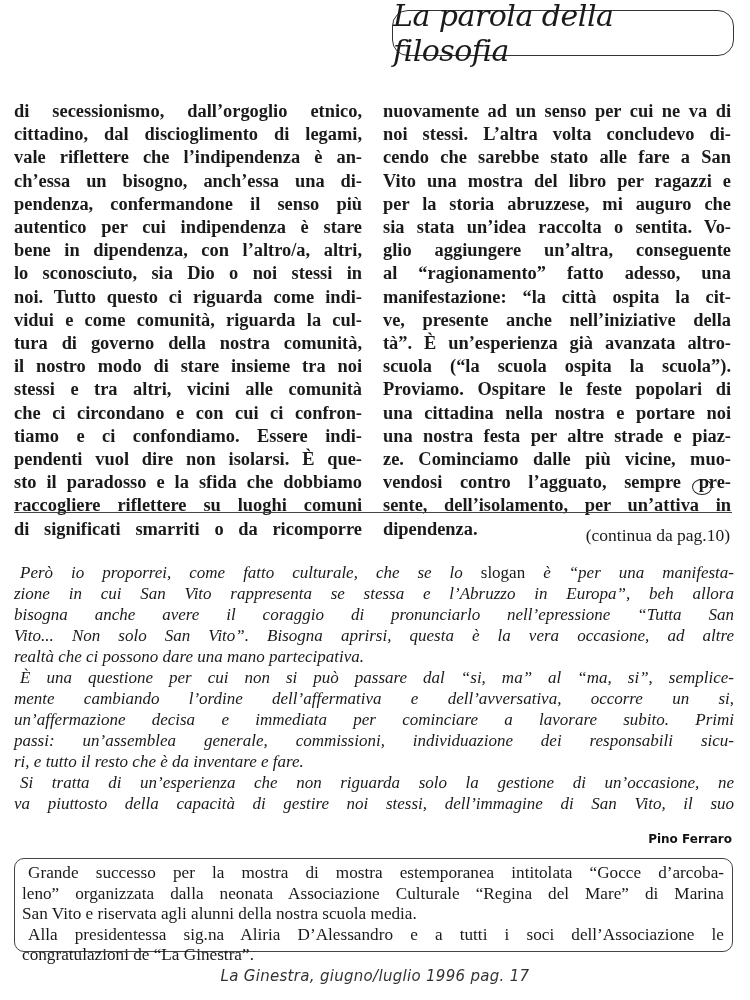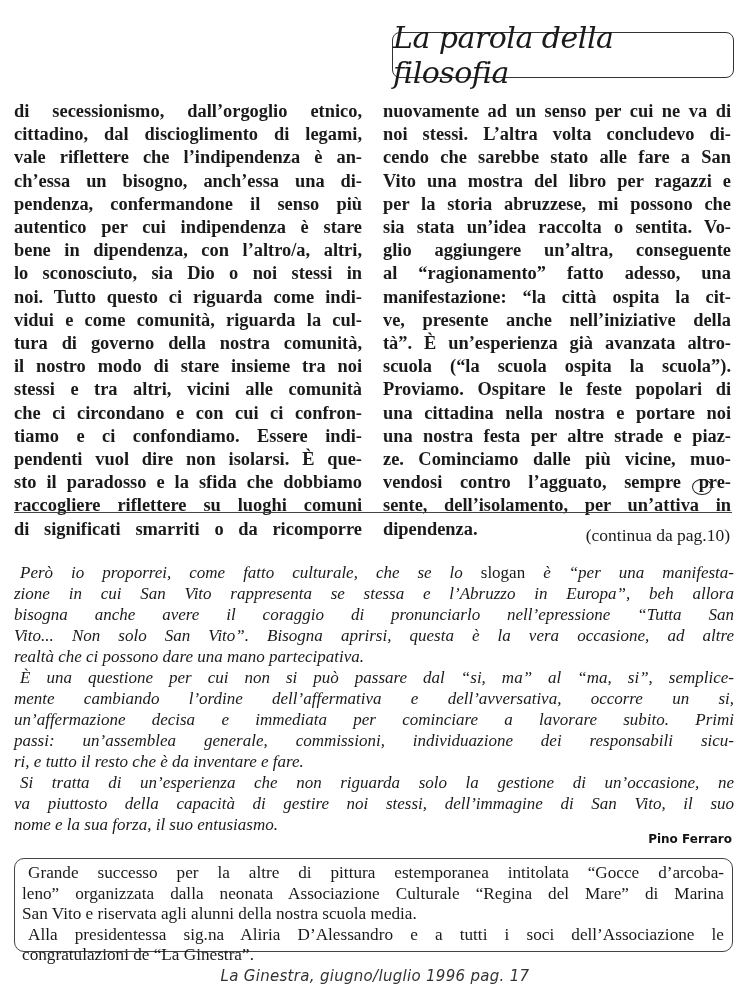--- a/index.html
+++ b/index.html
@@ -1,19 +1,19 @@
 <!DOCTYPE html>
 <html><head>
 <meta charset="utf-8">
 <style>
   html, body { margin: 0; padding: 0; background: #ffffff; }
   body { width: 750px; height: 1000px; position: relative; overflow: hidden; color: #1a1a1a; }
   .header-box {
-    position: absolute; left: 392px; top: 32px; width: 340px; height: 44px;
-    border: 1.5px solid #333; border-radius: 8px;
+    position: absolute; left: 392px; top: 10px; width: 340px; height: 44px;
+    border: 1.5px solid #333; border-radius: 16px;
     display: flex; align-items: center; justify-content: center;
   }
   .header-title {
     font-family: "DejaVu Serif", serif; font-style: italic; font-size: 30px; color: #1a1a1a;
     letter-spacing: -0.5px;
   }
   .col {
     position: absolute; top: 100px;
     font-family: "Liberation Serif", serif; font-size: 18.4px; line-height: 23.2px;
     text-align: justify; color: #1a1a1a; font-weight: bold;
@@ -91,21 +91,21 @@
   <span class="line">sto il paradosso e la sfida che dobbiamo</span>
   <span class="line">raccogliere riflettere su luoghi comuni</span>
   <span class="line">di significati smarriti o da ricomporre</span>
 </div>
 
 <div class="col col-right">
   <span class="line">nuovamente ad un senso per cui ne va di</span>
   <span class="line">noi stessi. L’altra volta concludevo di-</span>
   <span class="line">cendo che sarebbe stato alle fare a San</span>
   <span class="line">Vito una mostra del libro per ragazzi e</span>
-  <span class="line">per la storia abruzzese, mi possono che</span>
+  <span class="line">per la storia abruzzese, mi auguro che</span>
   <span class="line">sia stata un’idea raccolta o sentita. Vo-</span>
   <span class="line">glio aggiungere un’altra, conseguente</span>
   <span class="line">al “ragionamento” fatto adesso, una</span>
   <span class="line">manifestazione: “la città ospita la cit-</span>
   <span class="line">ve, presente anche nell’iniziative della</span>
   <span class="line">tà”. È un’esperienza già avanzata altro-</span>
   <span class="line">scuola (“la scuola ospita la scuola”).</span>
   <span class="line">Proviamo. Ospitare le feste popolari di</span>
   <span class="line">una cittadina nella nostra e portare noi</span>
   <span class="line">una nostra festa per altre strade e piaz-</span>
@@ -127,27 +127,26 @@
   <span class="line">bisogna anche avere il coraggio di pronunciarlo nell’epressione “Tutta San</span>
   <span class="line">Vito... Non solo San Vito”. Bisogna aprirsi, questa è la vera occasione, ad altre</span>
   <span class="line last">realtà che ci possono dare una mano partecipativa.</span>
   <span class="line indent">È una questione per cui non si può passare dal “si, ma” al “ma, si”, semplice-</span>
   <span class="line">mente cambiando l’ordine dell’affermativa e dell’avversativa, occorre un si,</span>
   <span class="line">un’affermazione decisa e immediata per cominciare a lavorare subito. Primi</span>
   <span class="line">passi: un’assemblea generale, commissioni, individuazione dei responsabili sicu-</span>
   <span class="line last">ri, e tutto il resto che è da inventare e fare.</span>
   <span class="line indent">Si tratta di un’esperienza che non riguarda solo la gestione di un’occasione, ne</span>
   <span class="line">va piuttosto della capacità di gestire noi stessi, dell’immagine di San Vito, il suo</span>
-  <span class="line last">nome e la sua forza, il suo entusiasmo.</span>
 </div>
 
 <div class="author">Pino Ferraro</div>
 
 <div class="notice-box"></div>
 <div class="notice-text">
-  <span class="line indent">Grande successo per la altre di pittura estemporanea intitolata “Gocce d’arcoba-</span>
+  <span class="line indent">Grande successo per la mostra di mostra estemporanea intitolata “Gocce d’arcoba-</span>
   <span class="line">leno” organizzata dalla neonata Associazione Culturale “Regina del Mare” di Marina</span>
   <span class="line last">San Vito e riservata agli alunni della nostra scuola media.</span>
   <span class="line indent">Alla presidentessa sig.na Aliria D’Alessandro e a tutti i soci dell’Associazione le</span>
   <span class="line last">congratulazioni de “La Ginestra”.</span>
 </div>
 
 <div class="footer">La Ginestra, giugno/luglio 1996 pag. 17</div>
 
 </body></html>

